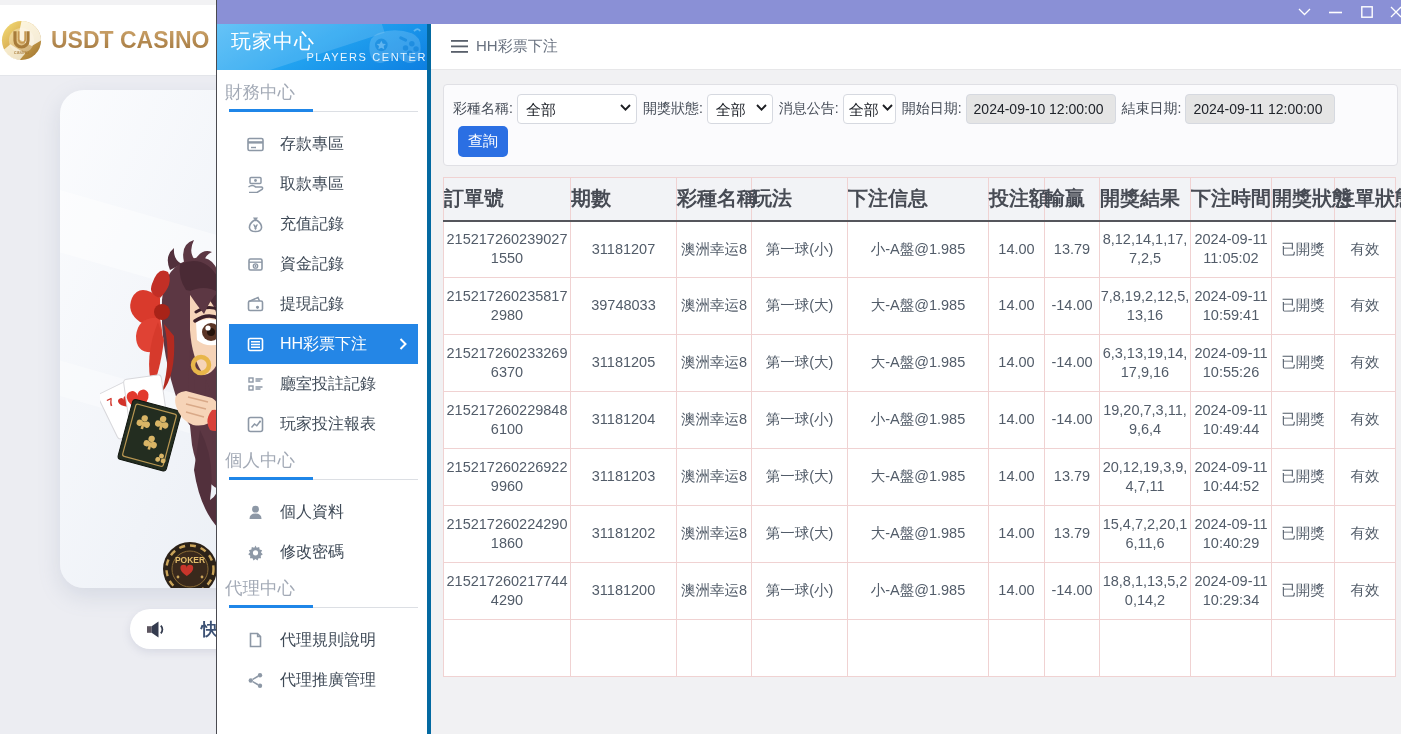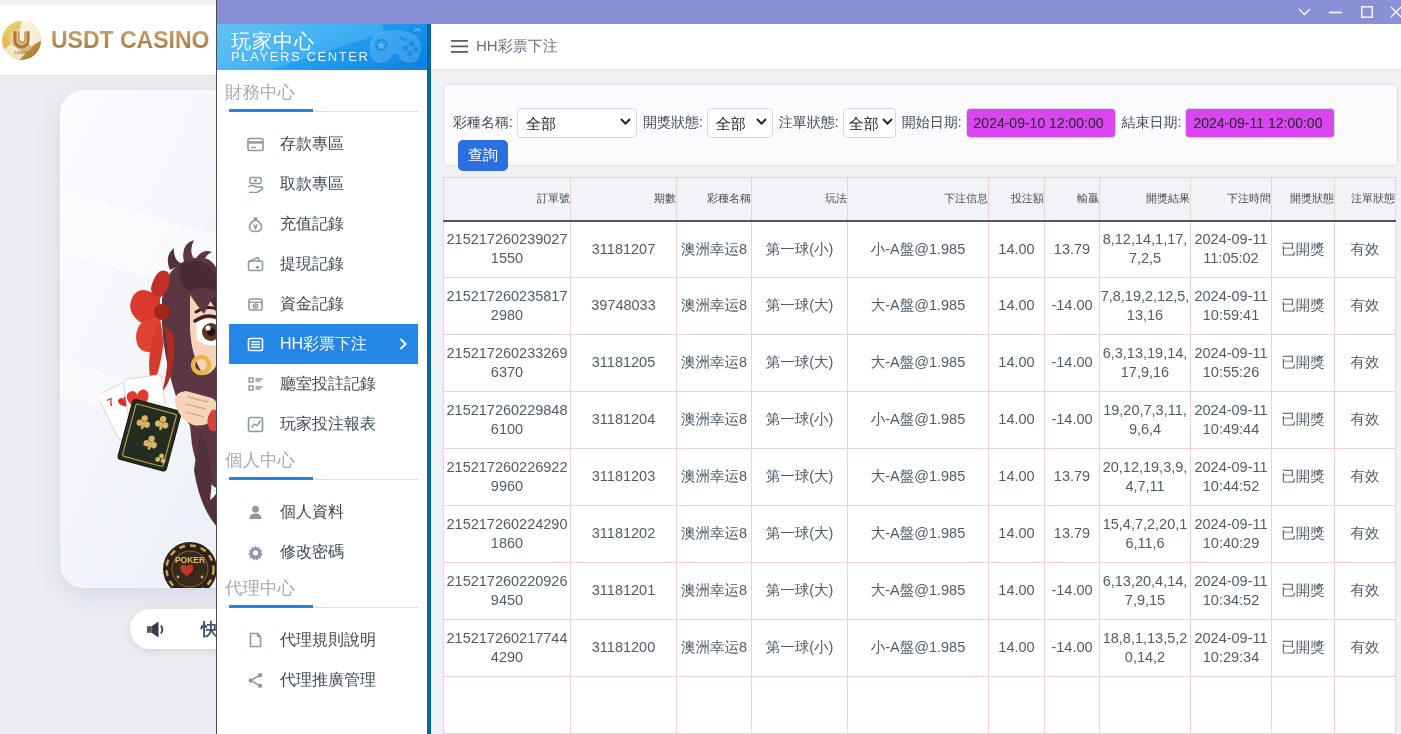--- a/index.html
+++ b/index.html
@@ -29,21 +29,21 @@
   .popup { position:absolute; left:216px; top:0; width:1185px; height:734px; border-left:1px solid #4a4a50; background:#f1f1f3; }
   .titlebar { position:absolute; left:0; top:0; width:100%; height:24px; background:#8a90d6; }
   .titlebar .tb-btn { position:absolute; top:0; width:28px; height:24px; display:flex; align-items:center; justify-content:center; }
   .tb-restore { right:83px; } .tb-min { right:52px; } .tb-max { right:20px; } .tb-close { right:-9px; }
 
   
   .sidebar { position:absolute; left:0; top:24px; width:214px; bottom:0; background:#ffffff; border-right:4px solid #0369a1; overflow:hidden; }
   .side-head { height:46px; background:linear-gradient(150deg,#4cb9f6 0%, #22a3f0 48%, #0d7fe1 100%); position:relative; padding:6px 0 0 14px; overflow:hidden; }
   .side-head .sh-shine { position:absolute; left:-30px; top:-40px; width:190px; height:80px; background:rgba(255,255,255,.14); transform:rotate(-18deg); }
   .side-head-title { color:#ffffff; font-size:20px; font-weight:500; line-height:22px; letter-spacing:1px; position:relative; }
-  .side-head-sub { color:#eaf6ff; font-size:13px; letter-spacing:1.6px; line-height:10px; position:relative; }
+  .side-head-sub { color:#eaf6ff; font-size:11px; letter-spacing:1.6px; line-height:10px; position:relative;text-align:right; }
   .side-head .pad-icon { position:absolute; right:4px; top:3px; width:56px; height:40px; opacity:.4; }
   .side-section-title { margin:4px 0 0 8px; font-size:17.5px; color:#a3aab6; height:24px; line-height:24px; }
   #side-sections > div:first-child .side-section-title { margin-top:10px; }
   .side-underline { margin:5px 12px 0 12px; height:3px; position:relative; }
   .side-underline .ul-gray { position:absolute; left:0; right:-3px; bottom:0; height:1px; background:#dcdfe4; }
   .side-underline .ul-blue { position:absolute; left:0; bottom:0; width:84px; height:3px; background:#1f86e8; }
   .side-list { margin-top:12px; }
   .side-item { height:40px; margin:0 9px 0 12px; display:flex; align-items:center; padding-left:18px; color:#3f4a57; font-size:16px; cursor:pointer; }
   .side-item .it-icon { width:17px; height:17px; flex:0 0 auto; }
   .side-item .it-label { margin-left:16px; }
@@ -51,38 +51,38 @@
   .side-item .it-chev { margin-left:auto; margin-right:11px; width:8px; height:12px; display:none; }
   .side-item.active .it-chev { display:block; }
 
   
   .main { position:absolute; left:214px; top:24px; right:0; bottom:0; background:#f1f1f3; }
   .main-head { height:46px; background:#ffffff; border-bottom:1px solid #e7e7e9; display:flex; align-items:center; }
   .burger { width:17px; height:13px; margin-left:20px; flex:0 0 auto; }
   .main-title { margin-left:8px; font-size:15px; color:#68717f; }
 
   .filter-panel { margin:14px 0 0 12px; width:955px; height:82px; background:#fbfbfd; border:1px solid #e0e0e5; border-radius:4px; padding:9px 0 0 9px; }
-  .filter-row { display:flex; align-items:center;margin-top:14px; }
+  .filter-row { display:flex; align-items:center; }
   .f-label { font-size:14px; color:#454c57; margin-right:4px; white-space:nowrap; }
   .sel { position:relative; margin-right:6px; }
   .sel select { appearance:none; -webkit-appearance:none; height:30px; border:1px solid #d6d9e0; border-radius:4px; background:#ffffff;
     font-size:15px; color:#20242b; padding:0 20px 0 8px; font-family:inherit; outline:none; }
   .sel.s1 select { width:120px; }
   .sel.s2 select { width:66px; }
   .sel.s3 select { width:53px; padding-right:16px; padding-left:5px; }
   .sel .chev { position:absolute; right:6px; top:10px; pointer-events:none; }
   .sel.s3 .chev { right:3px; }
-  .f-input { height:30px; width:150px; border:1px solid #d6d9e0; border-radius:4px; background:#d946ef; font-size:14px; color:#20242b;
+  .f-input { height:30px; width:150px; border:1px solid #d6d9e0; border-radius:4px; background:#e5e5e5; font-size:14px; color:#20242b;
     padding:0 4px 0 7px; margin-right:6px; font-family:inherit; outline:none; }
   .search-btn { margin:2px 0 0 5px; width:50px; height:31px; background:#2b6fe3; color:#ffffff; border:none; border-radius:5px;
     font-size:15px; font-family:inherit; cursor:pointer; }
 
   .bet-table { margin:11px 0 0 12px; border-collapse:collapse; table-layout:fixed; width:952px; background:#ffffff; }
   .bet-table th { height:43px; background:#f2f3f6; border:1px solid #f0d2d2; border-bottom:2px solid #55565c;
-    font-size:11px; font-weight:400; color:#474b54; white-space:nowrap; padding:0; text-align:right; }
+    font-size:20px; font-weight:700; color:#474b54; white-space:nowrap; padding:0; text-align:left; }
   .bet-table td { height:57px; border:1px solid #f0d2d2; font-size:14.5px; color:#525c69; text-align:center; vertical-align:middle;
     line-height:19.5px; padding:0; word-break:break-all; }
 </style>
 </head>
 <body>
 
 <div class="bg-page">
   <div class="bg-topstrip"></div>
   <div class="bg-header">
     <div class="logo-wrap">
@@ -270,34 +270,34 @@
             <div class="side-item">
               <svg class="it-icon" viewBox="0 0 17 17">
                 <path d="M6 1.5 h5 l-1.8 3 h-1.4 Z" fill="#8d98a6"></path>
                 <path d="M6.8 4.5 Q2 8 2.5 12 q.5 3.5 6 3.5 q5.5 0 6 -3.5 Q15 8 10.2 4.5 Z" fill="none" stroke="#8d98a6" stroke-width="1.6"></path>
                 <path d="M6.5 8.5 l2 2.2 2 -2.2 M8.5 10.7 v3 M7 12 h3 M7 10.4 h3" stroke="#8d98a6" stroke-width="1.2" fill="none"></path>
               </svg>
               <span class="it-label">充值記錄</span>
             </div>
             <div class="side-item">
               <svg class="it-icon" viewBox="0 0 17 17">
-                <path d="M2 5.5 L11 1.5 L12.5 5" fill="none" stroke="#8d98a6" stroke-width="1.5"></path>
-                <rect x="1.5" y="5" width="14" height="9.5" rx="1.5" fill="none" stroke="#8d98a6" stroke-width="1.6"></rect>
-                <path d="M10.5 9.7 a1.6 1.6 0 1 0 .01 0" fill="#8d98a6"></path>
-              </svg>
-              <span class="it-label">提現記錄</span>
-            </div>
-            <div class="side-item">
-              <svg class="it-icon" viewBox="0 0 17 17">
                 <rect x="2" y="3" width="13" height="11" rx="1.5" fill="none" stroke="#8d98a6" stroke-width="1.6"></rect>
                 <path d="M2 6.2 h13" stroke="#8d98a6" stroke-width="1.3"></path>
                 <circle cx="8.5" cy="10" r="2.2" fill="none" stroke="#8d98a6" stroke-width="1.3"></circle>
                 <path d="M8.5 8.9 v2.2 M7.4 10 h2.2" stroke="#8d98a6" stroke-width="1"></path>
               </svg>
               <span class="it-label">資金記錄</span>
+            </div>
+            <div class="side-item">
+              <svg class="it-icon" viewBox="0 0 17 17">
+                <path d="M2 5.5 L11 1.5 L12.5 5" fill="none" stroke="#8d98a6" stroke-width="1.5"></path>
+                <rect x="1.5" y="5" width="14" height="9.5" rx="1.5" fill="none" stroke="#8d98a6" stroke-width="1.6"></rect>
+                <path d="M10.5 9.7 a1.6 1.6 0 1 0 .01 0" fill="#8d98a6"></path>
+              </svg>
+              <span class="it-label">提現記錄</span>
             </div>
             <div class="side-item active">
               <svg class="it-icon" viewBox="0 0 17 17">
                 <rect x="1.5" y="2.5" width="14" height="12" rx="1.5" fill="none" stroke="#ffffff" stroke-width="1.6"></rect>
                 <path d="M4 5.8 h9 M4 8.5 h9 M4 11.2 h9" stroke="#ffffff" stroke-width="1.5"></path>
               </svg>
               <span class="it-label">HH彩票下注</span>
               <svg class="it-chev" viewBox="0 0 8 12">
                 <path d="M1.5 1 L6.5 6 L1.5 11" fill="none" stroke="#ffffff" stroke-width="2"></path>
               </svg>
@@ -394,21 +394,21 @@
         </span>
         <span class="f-label">開獎狀態:</span>
         <span class="sel s2">
           <select>
             <option>全部</option>
           </select>
           <svg class="chev" width="11" height="7" viewBox="0 0 11 7">
               <path d="M1 1 L5.5 5.6 L10 1" fill="none" stroke="#1c1e22" stroke-width="1.9"></path>
             </svg>
         </span>
-        <span class="f-label">注單狀態:</span>
+        <span class="f-label">消息公告:</span>
         <span class="sel s3">
           <select>
             <option>全部</option>
           </select>
           <svg class="chev" width="11" height="7" viewBox="0 0 11 7">
               <path d="M1 1 L5.5 5.6 L10 1" fill="none" stroke="#1c1e22" stroke-width="1.9"></path>
             </svg>
         </span>
         <span class="f-label">開始日期:</span>
         <input class="f-input" value="2024-09-10 12:00:00" style="">
@@ -520,33 +520,20 @@
             <td>第一球(大)</td>
             <td>大-A盤@1.985</td>
             <td>14.00</td>
             <td>13.79</td>
             <td>15,4,7,2,20,16,11,6</td>
             <td>2024-09-11 10:40:29</td>
             <td>已開獎</td>
             <td>有效</td>
           </tr>
           <tr>
-            <td>2152172602209269450</td>
-            <td>31181201</td>
-            <td>澳洲幸运8</td>
-            <td>第一球(大)</td>
-            <td>大-A盤@1.985</td>
-            <td>14.00</td>
-            <td>-14.00</td>
-            <td>6,13,20,4,14,7,9,15</td>
-            <td>2024-09-11 10:34:52</td>
-            <td>已開獎</td>
-            <td>有效</td>
-          </tr>
-          <tr>
             <td>2152172602177444290</td>
             <td>31181200</td>
             <td>澳洲幸运8</td>
             <td>第一球(小)</td>
             <td>小-A盤@1.985</td>
             <td>14.00</td>
             <td>-14.00</td>
             <td>18,8,1,13,5,20,14,2</td>
             <td>2024-09-11 10:29:34</td>
             <td>已開獎</td>

